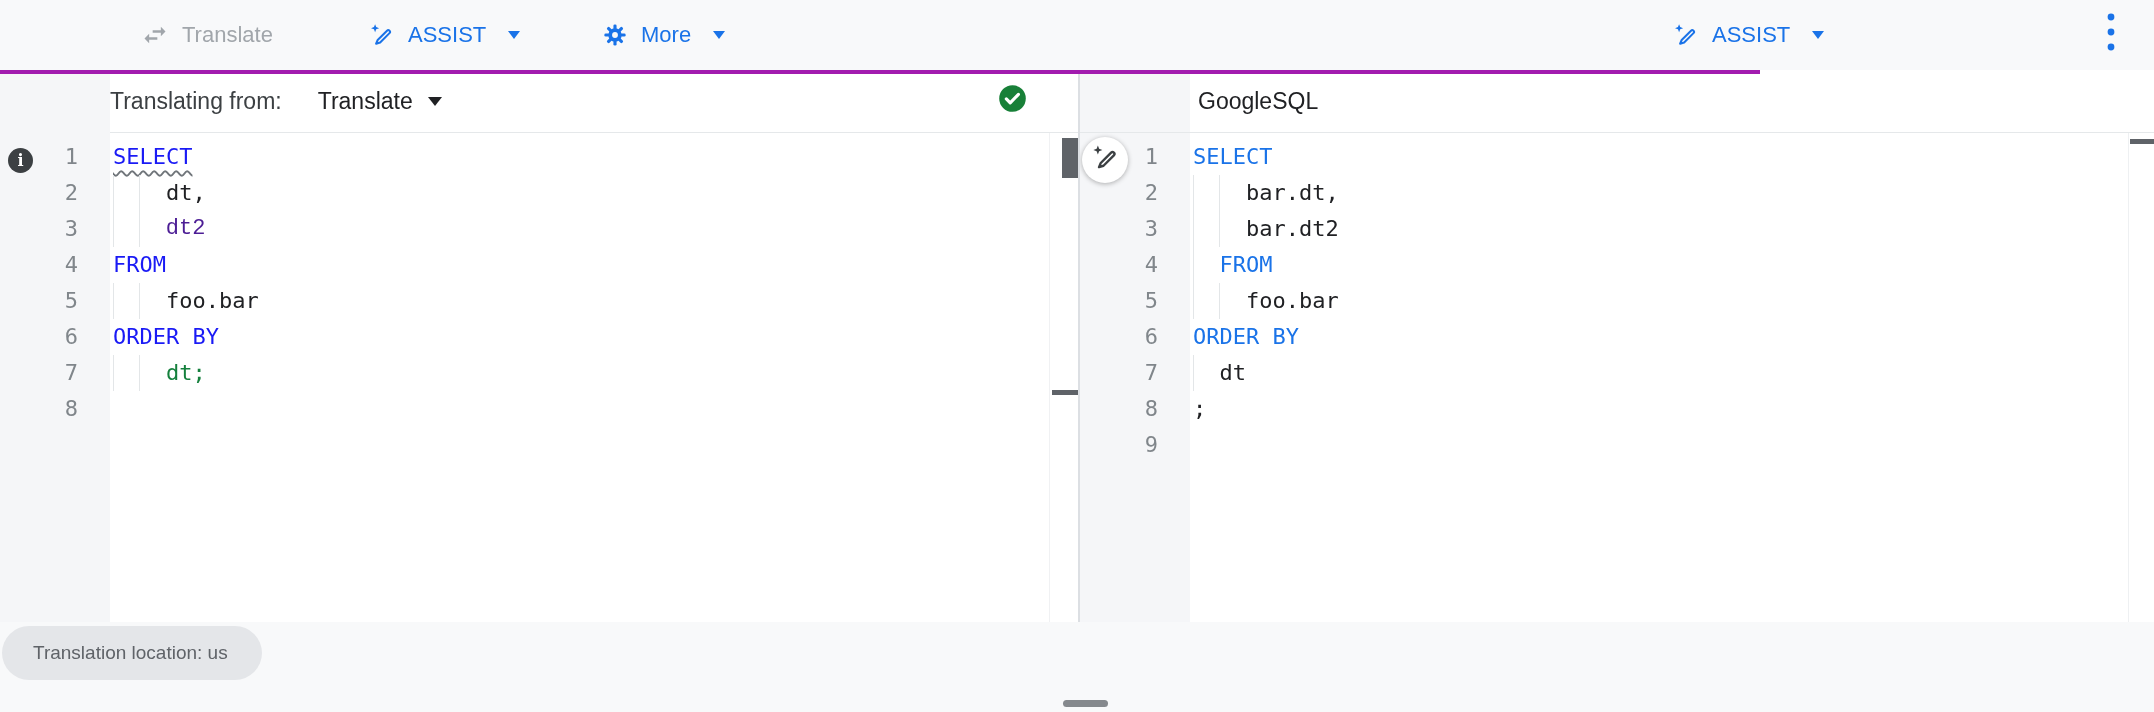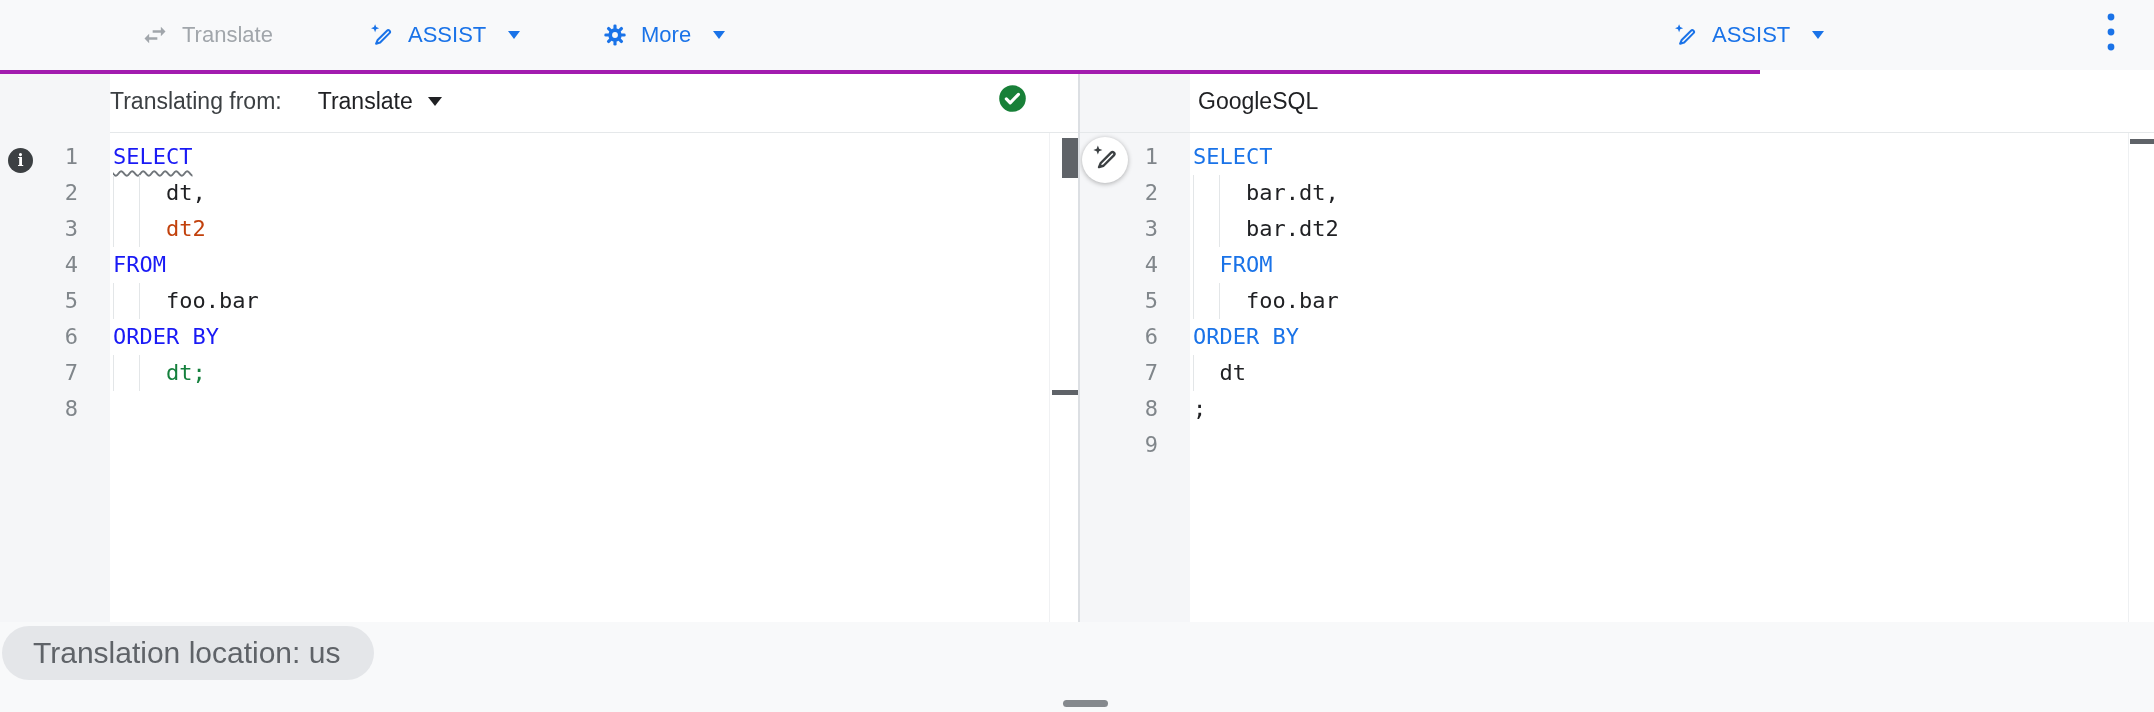--- a/index.html
+++ b/index.html
@@ -57,21 +57,21 @@
 
   
   .sb-line-left{position:absolute;left:1049px;top:133px;width:1px;height:489px;background:#f0f1f3;}
   .sb-line-right{position:absolute;left:2128px;top:133px;width:1px;height:489px;background:#eef0f2;}
   .sb-thumb{position:absolute;left:1062px;top:138px;width:16px;height:40px;background:#5f6368;cursor:pointer;}
   .cursor-mark-left{position:absolute;left:1052px;top:390px;width:26px;height:5px;background:#5f6368;}
   .cursor-mark-right{position:absolute;left:2130px;top:139px;width:24px;height:5px;background:#5f6368;}
 
   
   .chip{position:absolute;left:2px;top:626px;height:54px;border-radius:27px;background:#e4e6e9;
-        display:flex;align-items:center;padding:0 34px 0 31px;font-size:30px;color:#5f6368;white-space:nowrap;}
+        display:flex;align-items:center;padding:0 34px 0 31px;font-size:19px;color:#5f6368;white-space:nowrap;}
   .drag-handle{position:absolute;left:1063px;top:700px;width:45px;height:7px;border-radius:4px;
                background:#85898d;cursor:row-resize;}
 </style>
 </head>
 <body>
 
 <div id="app">
 
   <div class="toolbar">
 
@@ -168,21 +168,21 @@
   <div class="code-row" style="top: 6px;">
         <div class="ln">1</div>
         <div class="code" style="color: rgb(32, 33, 36);"><span class="txt"><span class="squiggle" style="color: rgb(26, 26, 245);">SELECT</span></span></div>
       </div>
       <div class="code-row" style="top: 42px;">
         <div class="ln">2</div>
         <div class="code" style="color: rgb(32, 33, 36);"><span class="guide" style="left: 0px;"></span><span class="guide" style="left: 26.4px;"></span><span class="txt"><span>    dt,</span></span></div>
       </div>
       <div class="code-row" style="top: 78px;">
         <div class="ln">3</div>
-        <div class="code" style="color: #c2410c;"><span class="guide" style="left: 0px;"></span><span class="guide" style="left: 26.4px;"></span><span class="txt"><span>    dt2</span></span></div>
+        <div class="code" style="color: #4c1d95; font-family: Liberation Mono, monospace;"><span class="guide" style="left: 0px;"></span><span class="guide" style="left: 26.4px;"></span><span class="txt"><span>    dt2</span></span></div>
       </div>
       <div class="code-row" style="top: 114px;">
         <div class="ln">4</div>
         <div class="code" style="color: rgb(32, 33, 36);"><span class="txt"><span style="color: rgb(26, 26, 245);">FROM</span></span></div>
       </div>
       <div class="code-row" style="top: 150px;">
         <div class="ln">5</div>
         <div class="code" style="color: rgb(32, 33, 36);"><span class="guide" style="left: 0px;"></span><span class="guide" style="left: 26.4px;"></span><span class="txt"><span>    foo.bar</span></span></div>
       </div>
       <div class="code-row" style="top: 186px;">

